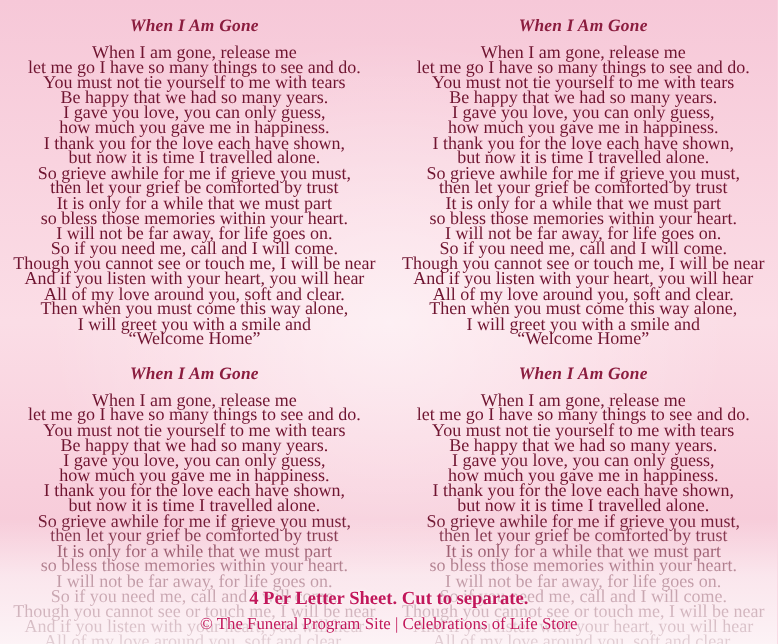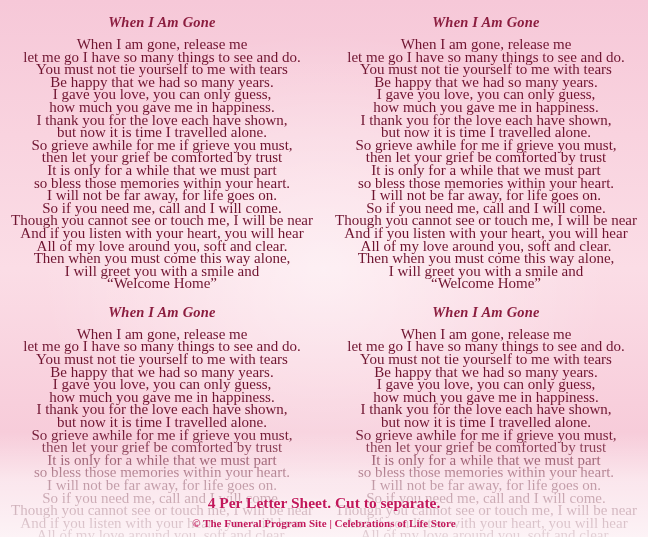--- a/index.html
+++ b/index.html
@@ -78,22 +78,22 @@
     font-family: "Liberation Serif", serif;
     font-weight: bold;
     font-size: 15.5px;
     color: #c2185b;
     text-align: center;
     margin-bottom: 5px;
     text-shadow: 0 0 2px rgba(255,255,255,0.85), 0 0 6px rgba(255,255,255,0.7);
   }
   .wm-bottom {
     font-family: "Liberation Serif", serif;
-    font-weight: bold;
-    font-size: 11px;
+    font-weight: normal;
+    font-size: 14px;
     color: #c2185b;
     text-align: center;
     margin-bottom: 8px;
     text-shadow: 0 0 2px rgba(255,255,255,0.85), 0 0 6px rgba(255,255,255,0.7);
   }
   .wm-haze {
     position: absolute;
     left: 0; right: 0; bottom: 0;
     height: 105px;
     background: linear-gradient(180deg, rgba(255,255,255,0.0) 0%, rgba(255,255,255,0.55) 45%, rgba(255,255,255,0.80) 100%);

